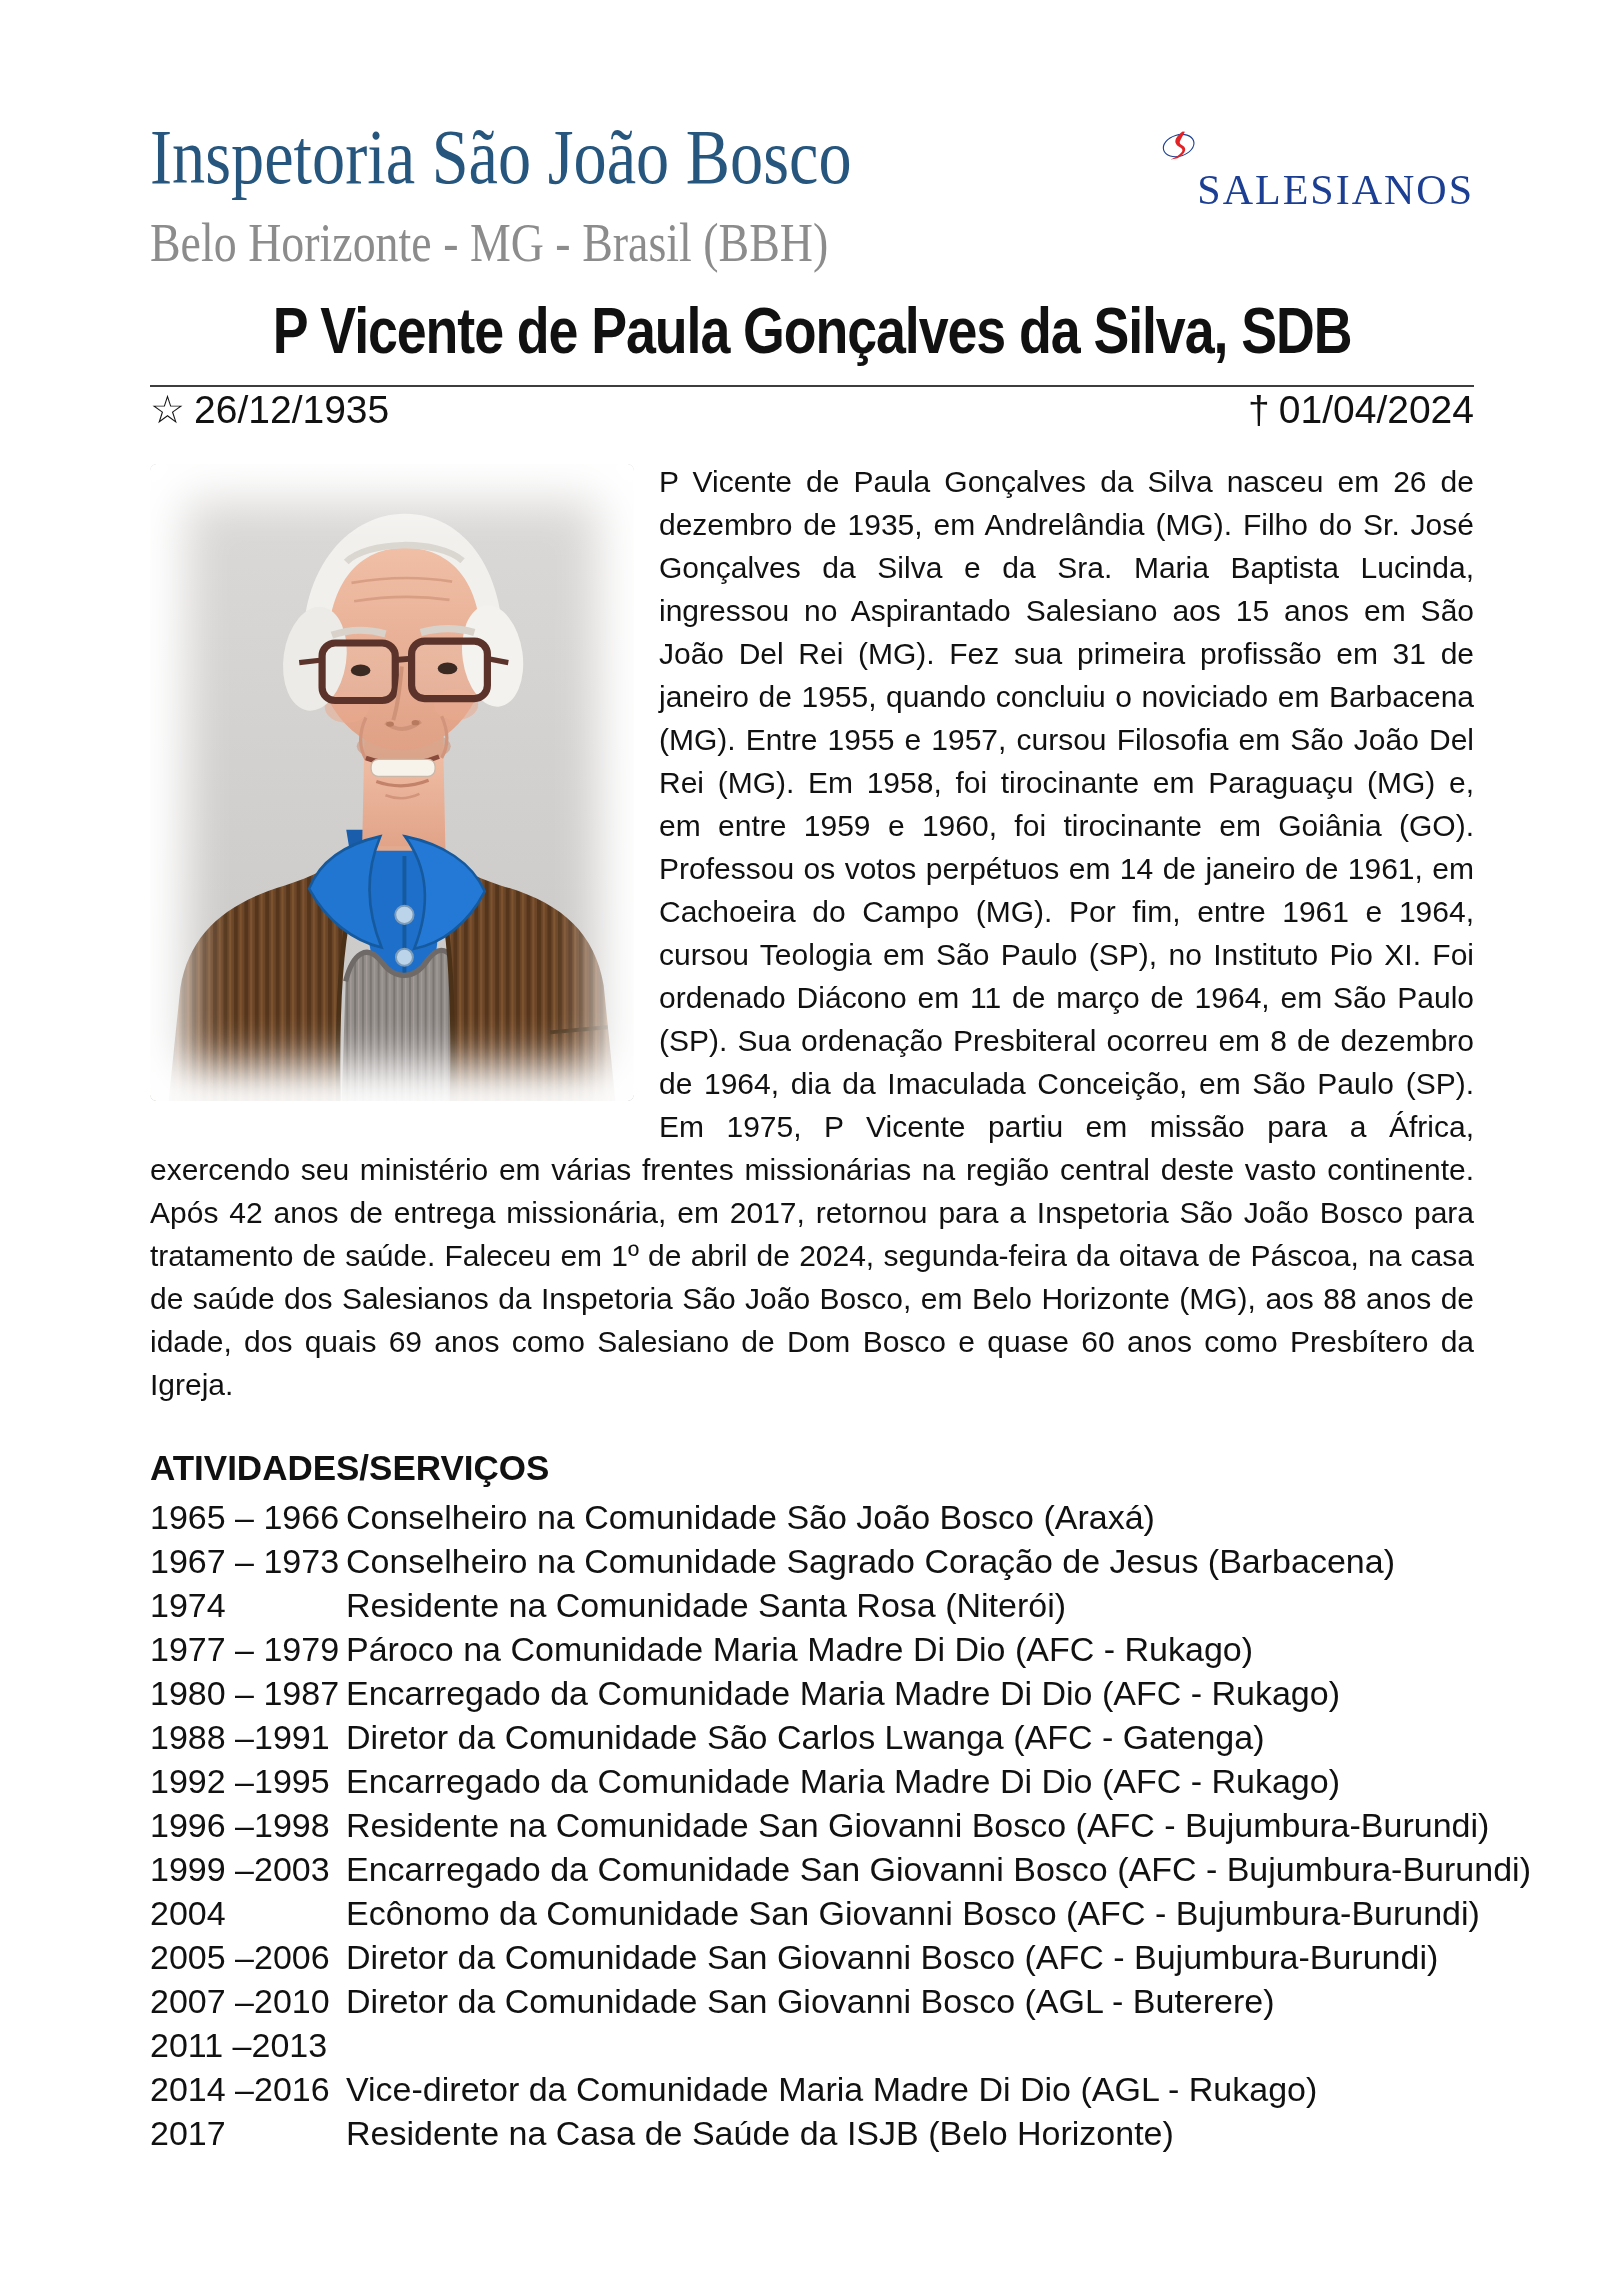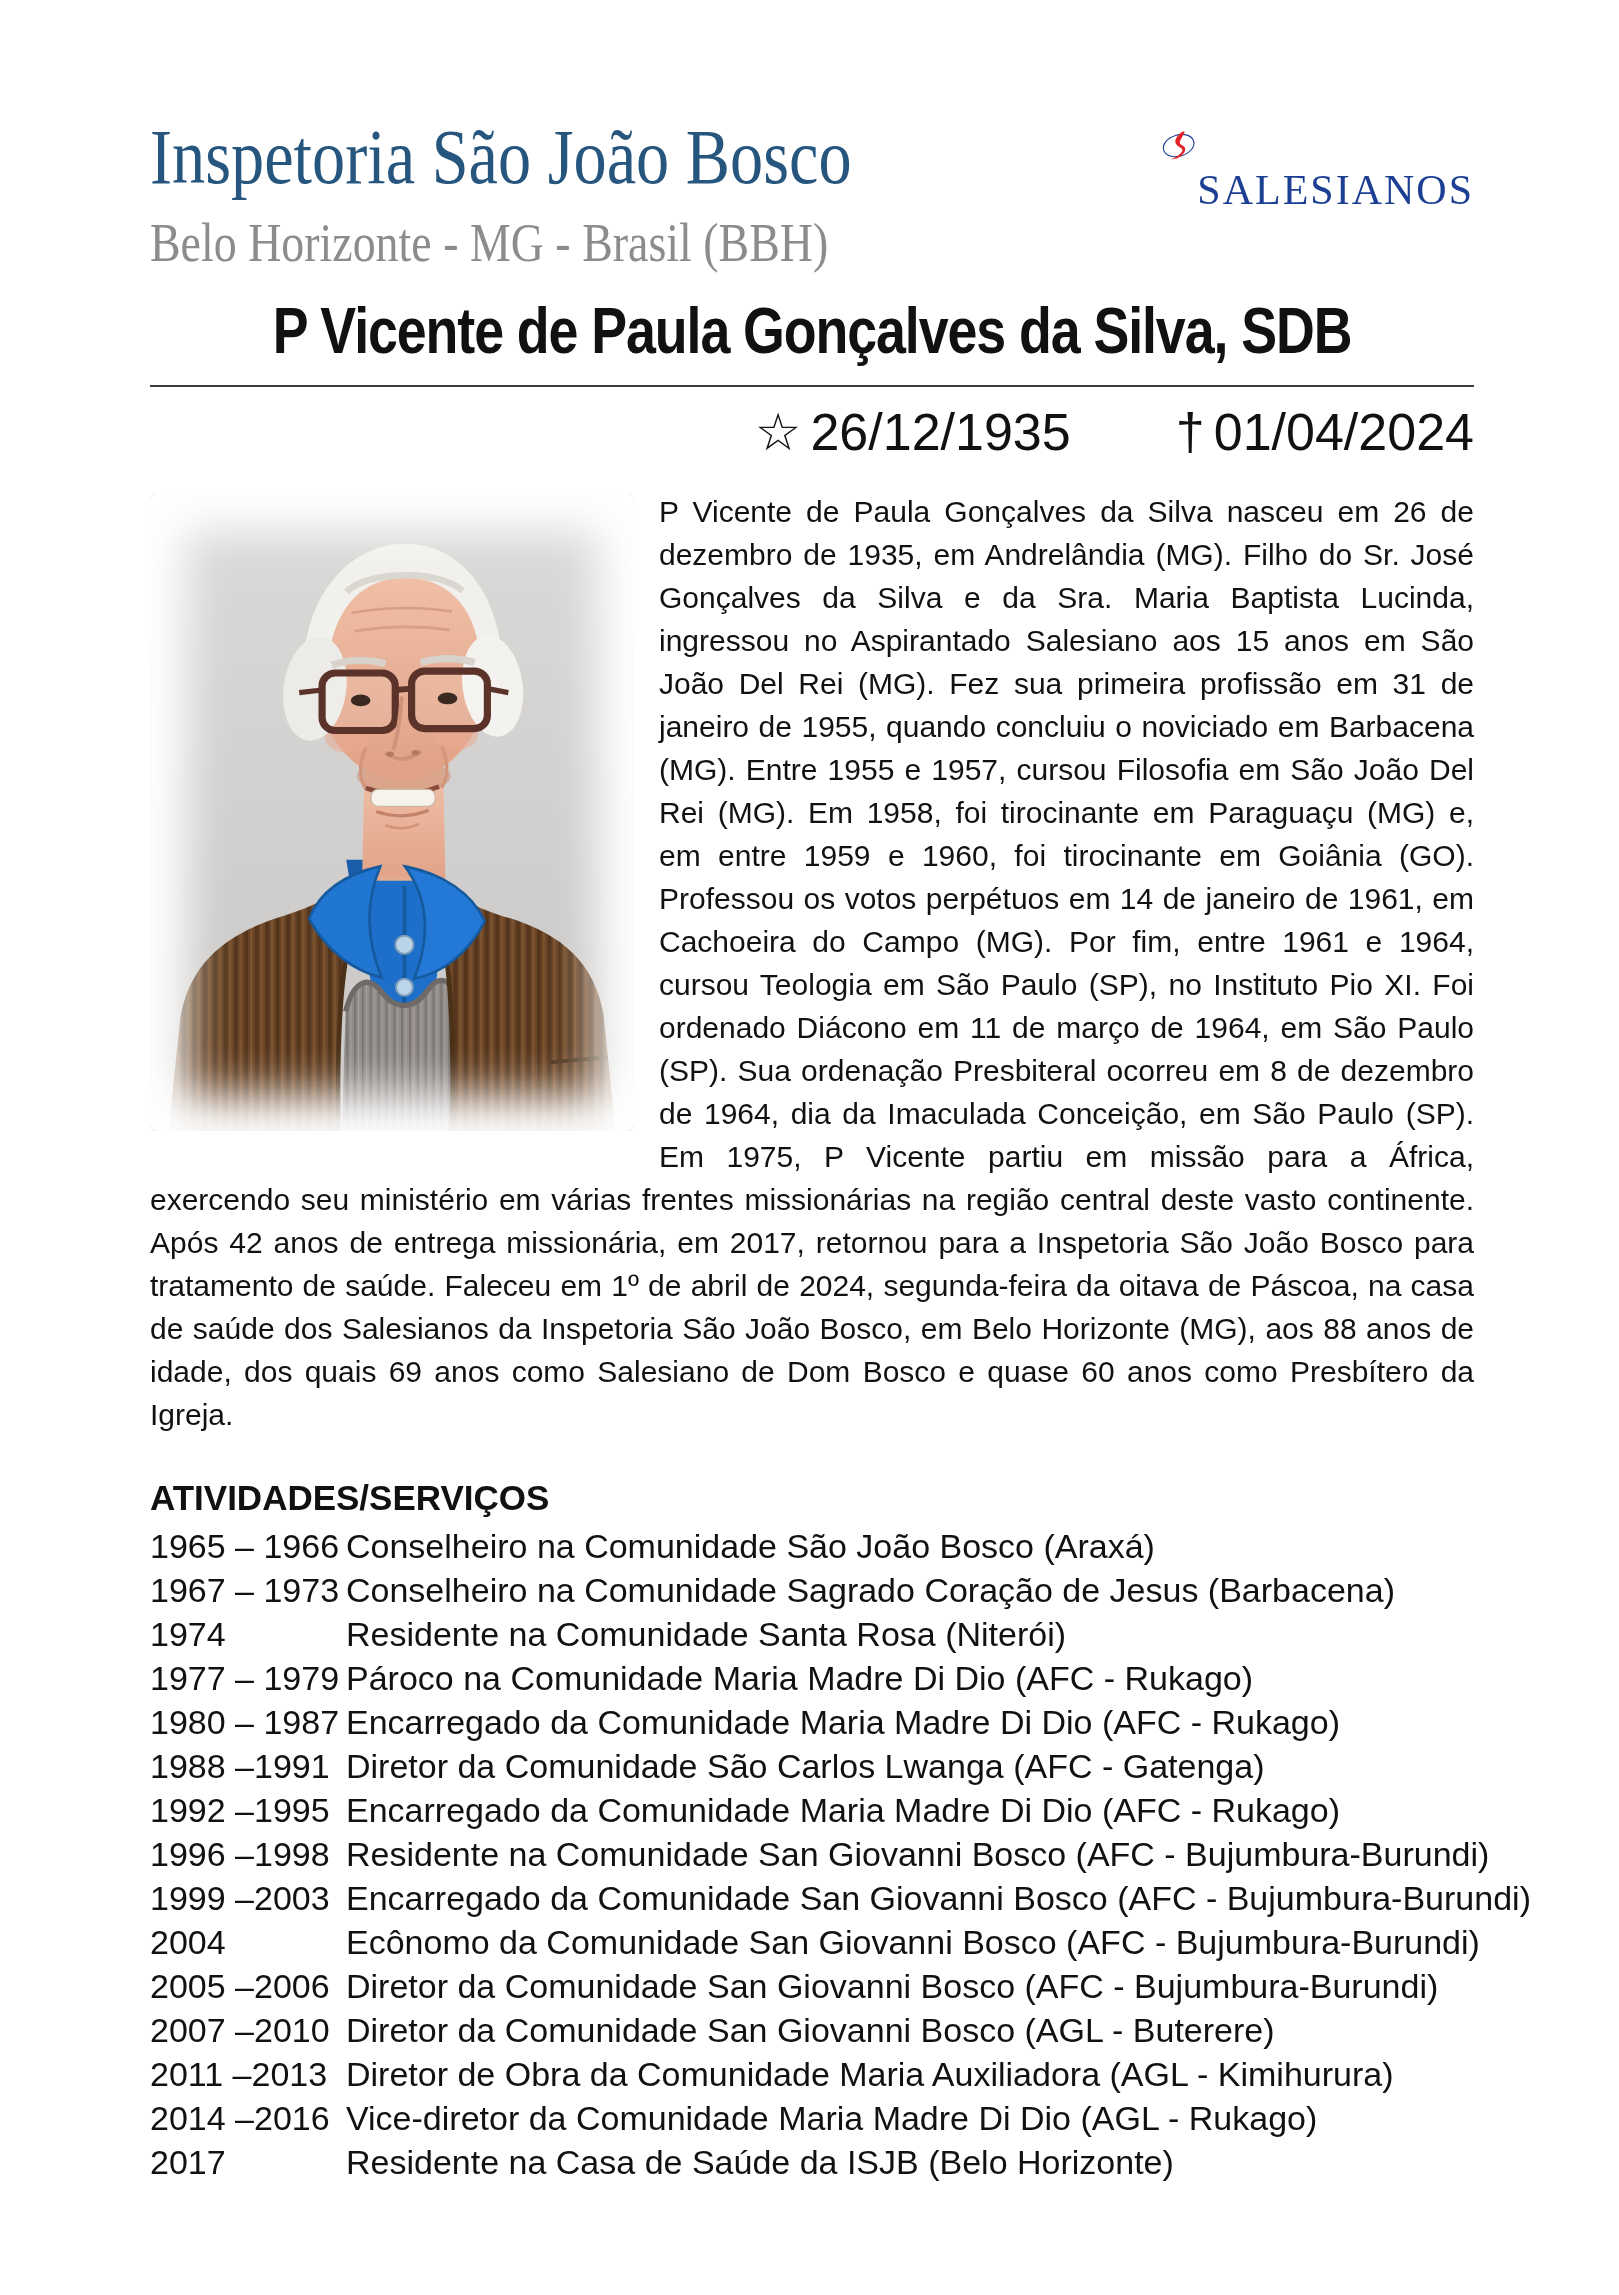--- a/index.html
+++ b/index.html
@@ -41,22 +41,22 @@
   }
 
   
   .person-title{margin:22px 0 0 0;text-align:center;}
   .person-title span{
     display:inline-block;font-weight:bold;font-size:64px;letter-spacing:-1.3px;
     white-space:nowrap;transform:scaleX(.84);transform-origin:center;
   }
   .rule{border:none;border-top:2.6px solid var(--rule-color);margin:17px 0 0 0;}
   .dates{
-    display:flex;justify-content:flex-end;gap:105px;
-    margin-top:17px;font-size:52px;line-height:1.1;
+    display:flex;justify-content:space-between;gap:105px;
+    margin-top:2px;font-size:39px;line-height:1.1;
   }
   .date-item{white-space:nowrap;}
   .date-symbol{display:inline-block;margin-right:9.1px;}
 
   
   .bio-block{margin-top:29px;}
   .photo{
     float:left;width:484px;height:637px;margin:3.9px 25px 9.1px 0;position:relative;
     border-radius:6.5px;overflow:hidden;
   }
@@ -257,21 +257,20 @@
         <div class="activity-row">
         <span class="activity-years">2005 –2006</span>
         <span class="activity-desc">Diretor da Comunidade San Giovanni Bosco (AFC - Bujumbura-Burundi)</span>
       </div>
         <div class="activity-row">
         <span class="activity-years">2007 –2010</span>
         <span class="activity-desc">Diretor da Comunidade San Giovanni Bosco (AGL - Buterere)</span>
       </div>
         <div class="activity-row">
         <span class="activity-years">2011 –2013</span>
-        <span class="activity-desc">Diretor de Obra da Comunidade Maria Auxiliadora (AGL - Kimihurura)</span>
       </div>
         <div class="activity-row">
         <span class="activity-years">2014 –2016</span>
         <span class="activity-desc">Vice-diretor da Comunidade Maria Madre Di Dio (AGL - Rukago)</span>
       </div>
         <div class="activity-row">
         <span class="activity-years">2017</span>
         <span class="activity-desc">Residente na Casa de Saúde da ISJB (Belo Horizonte)</span>
       </div>
       </div>

